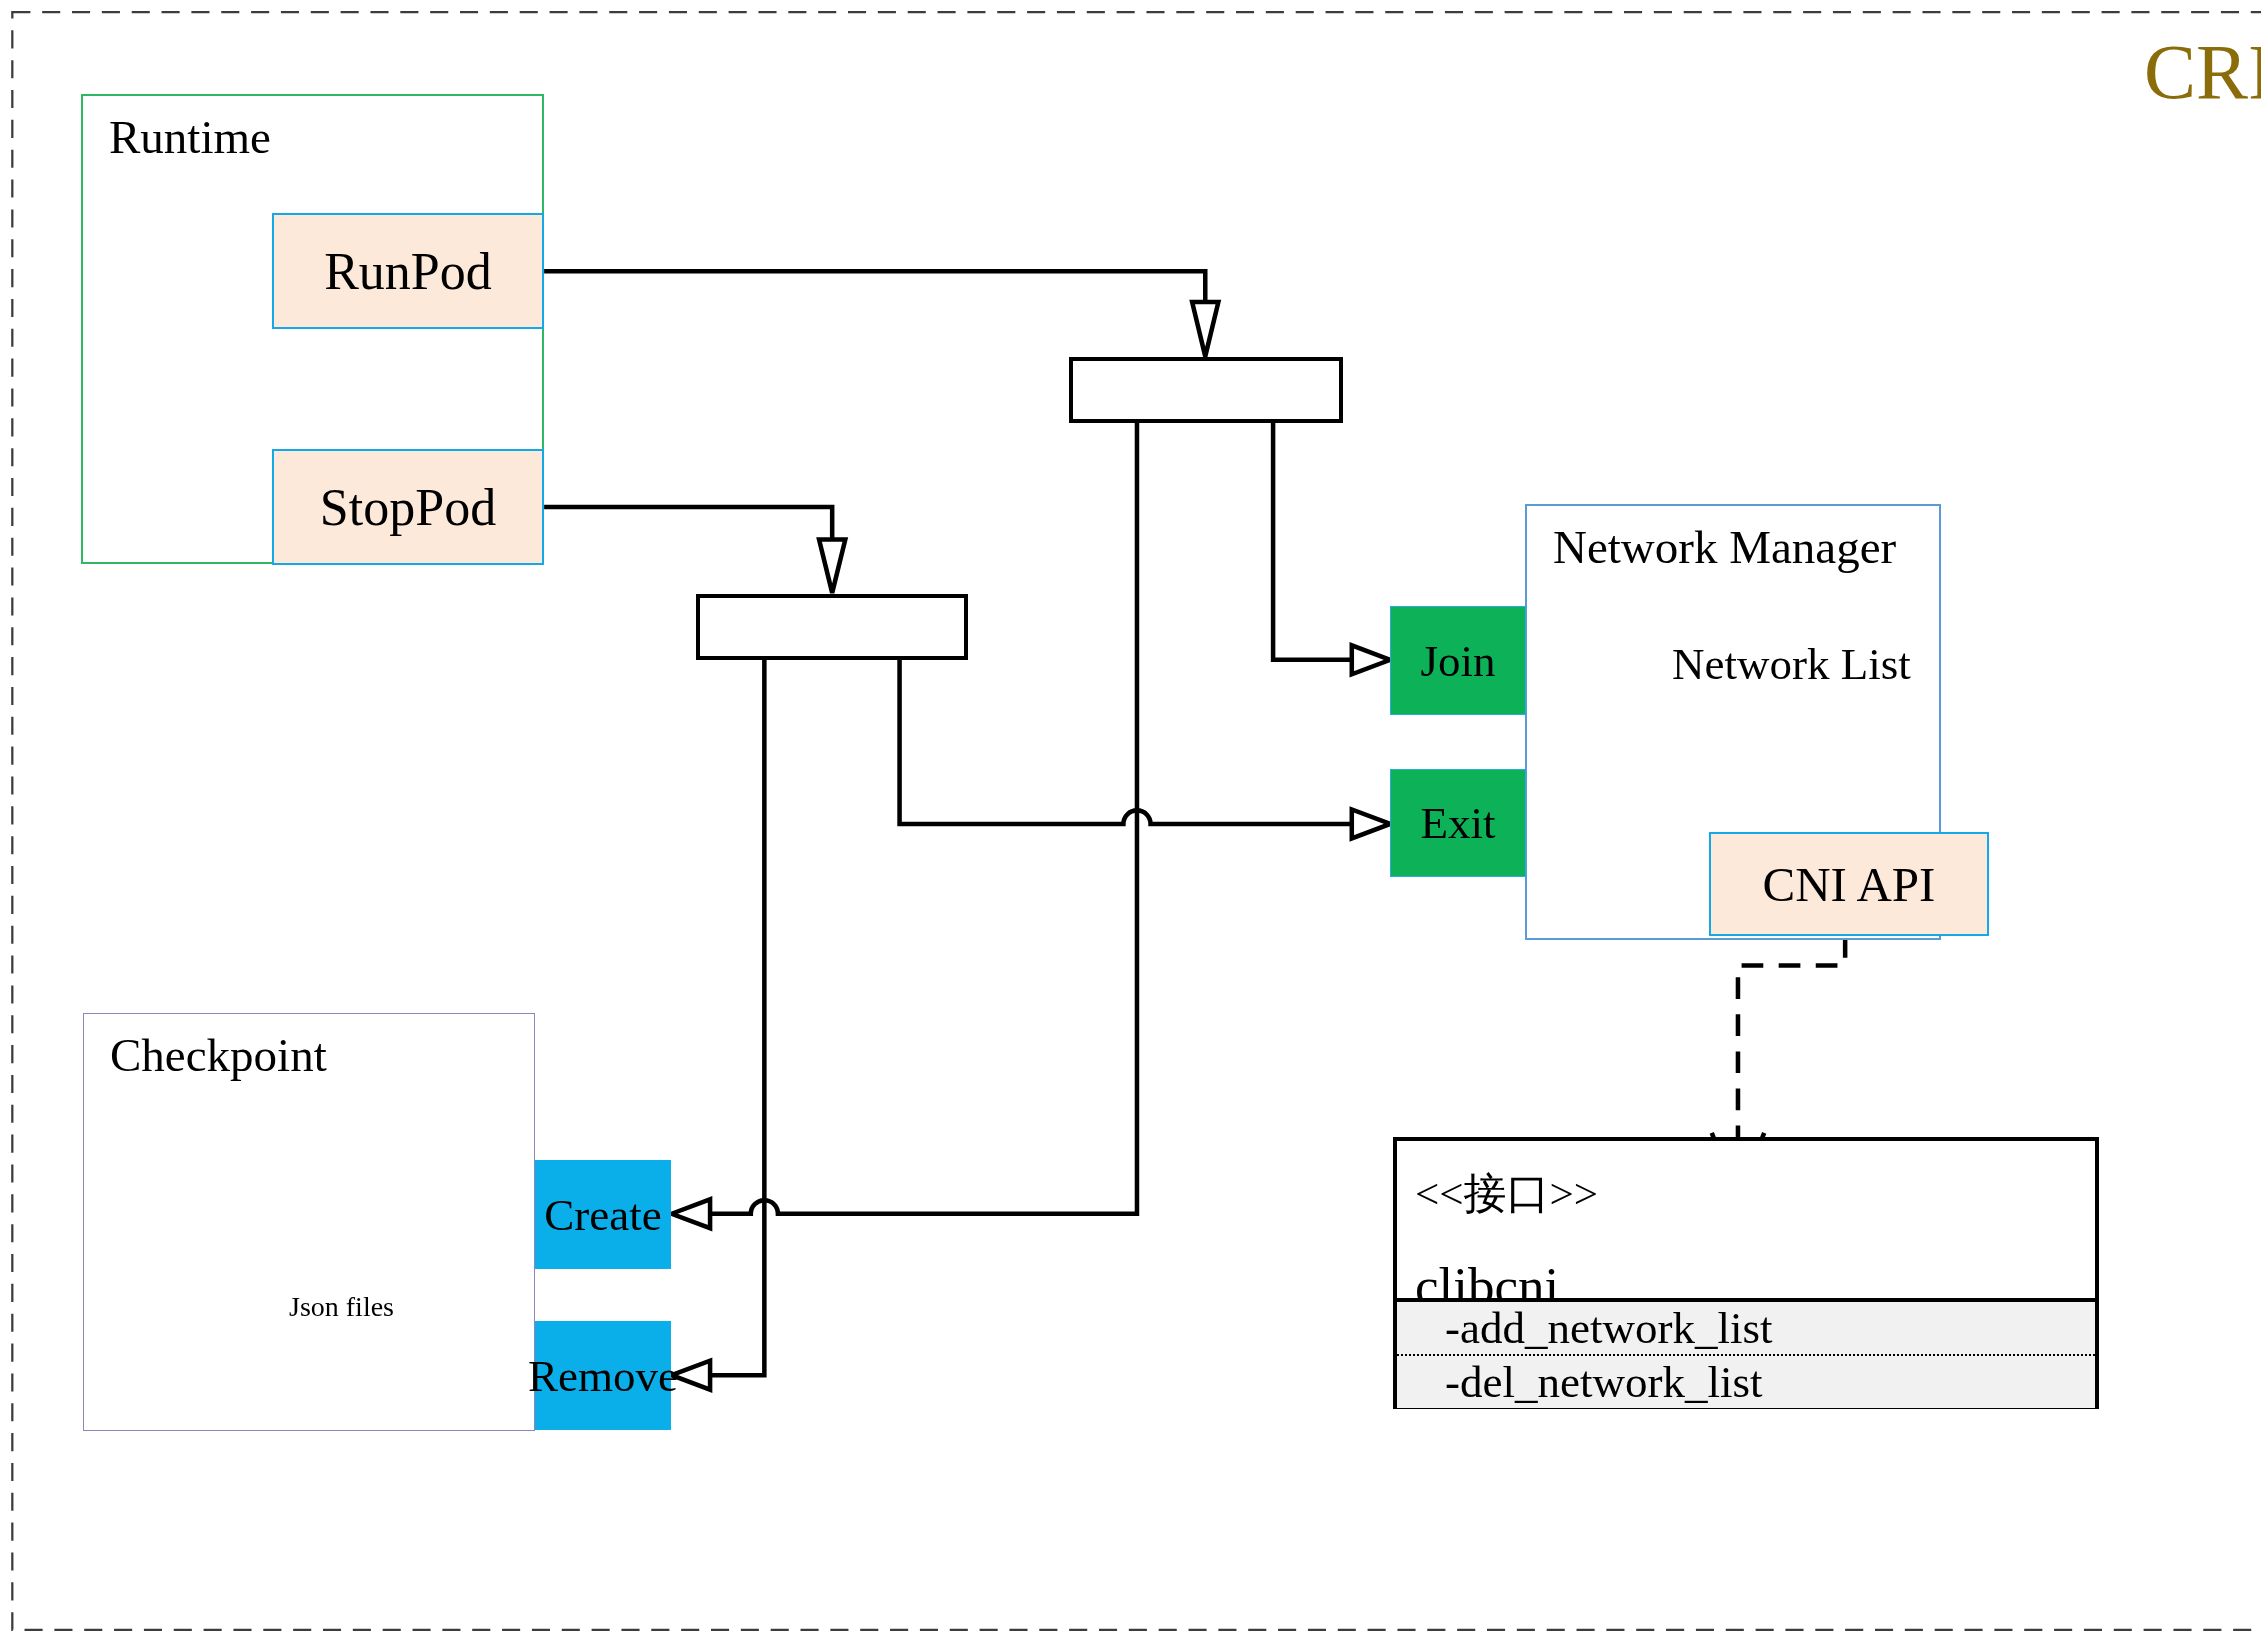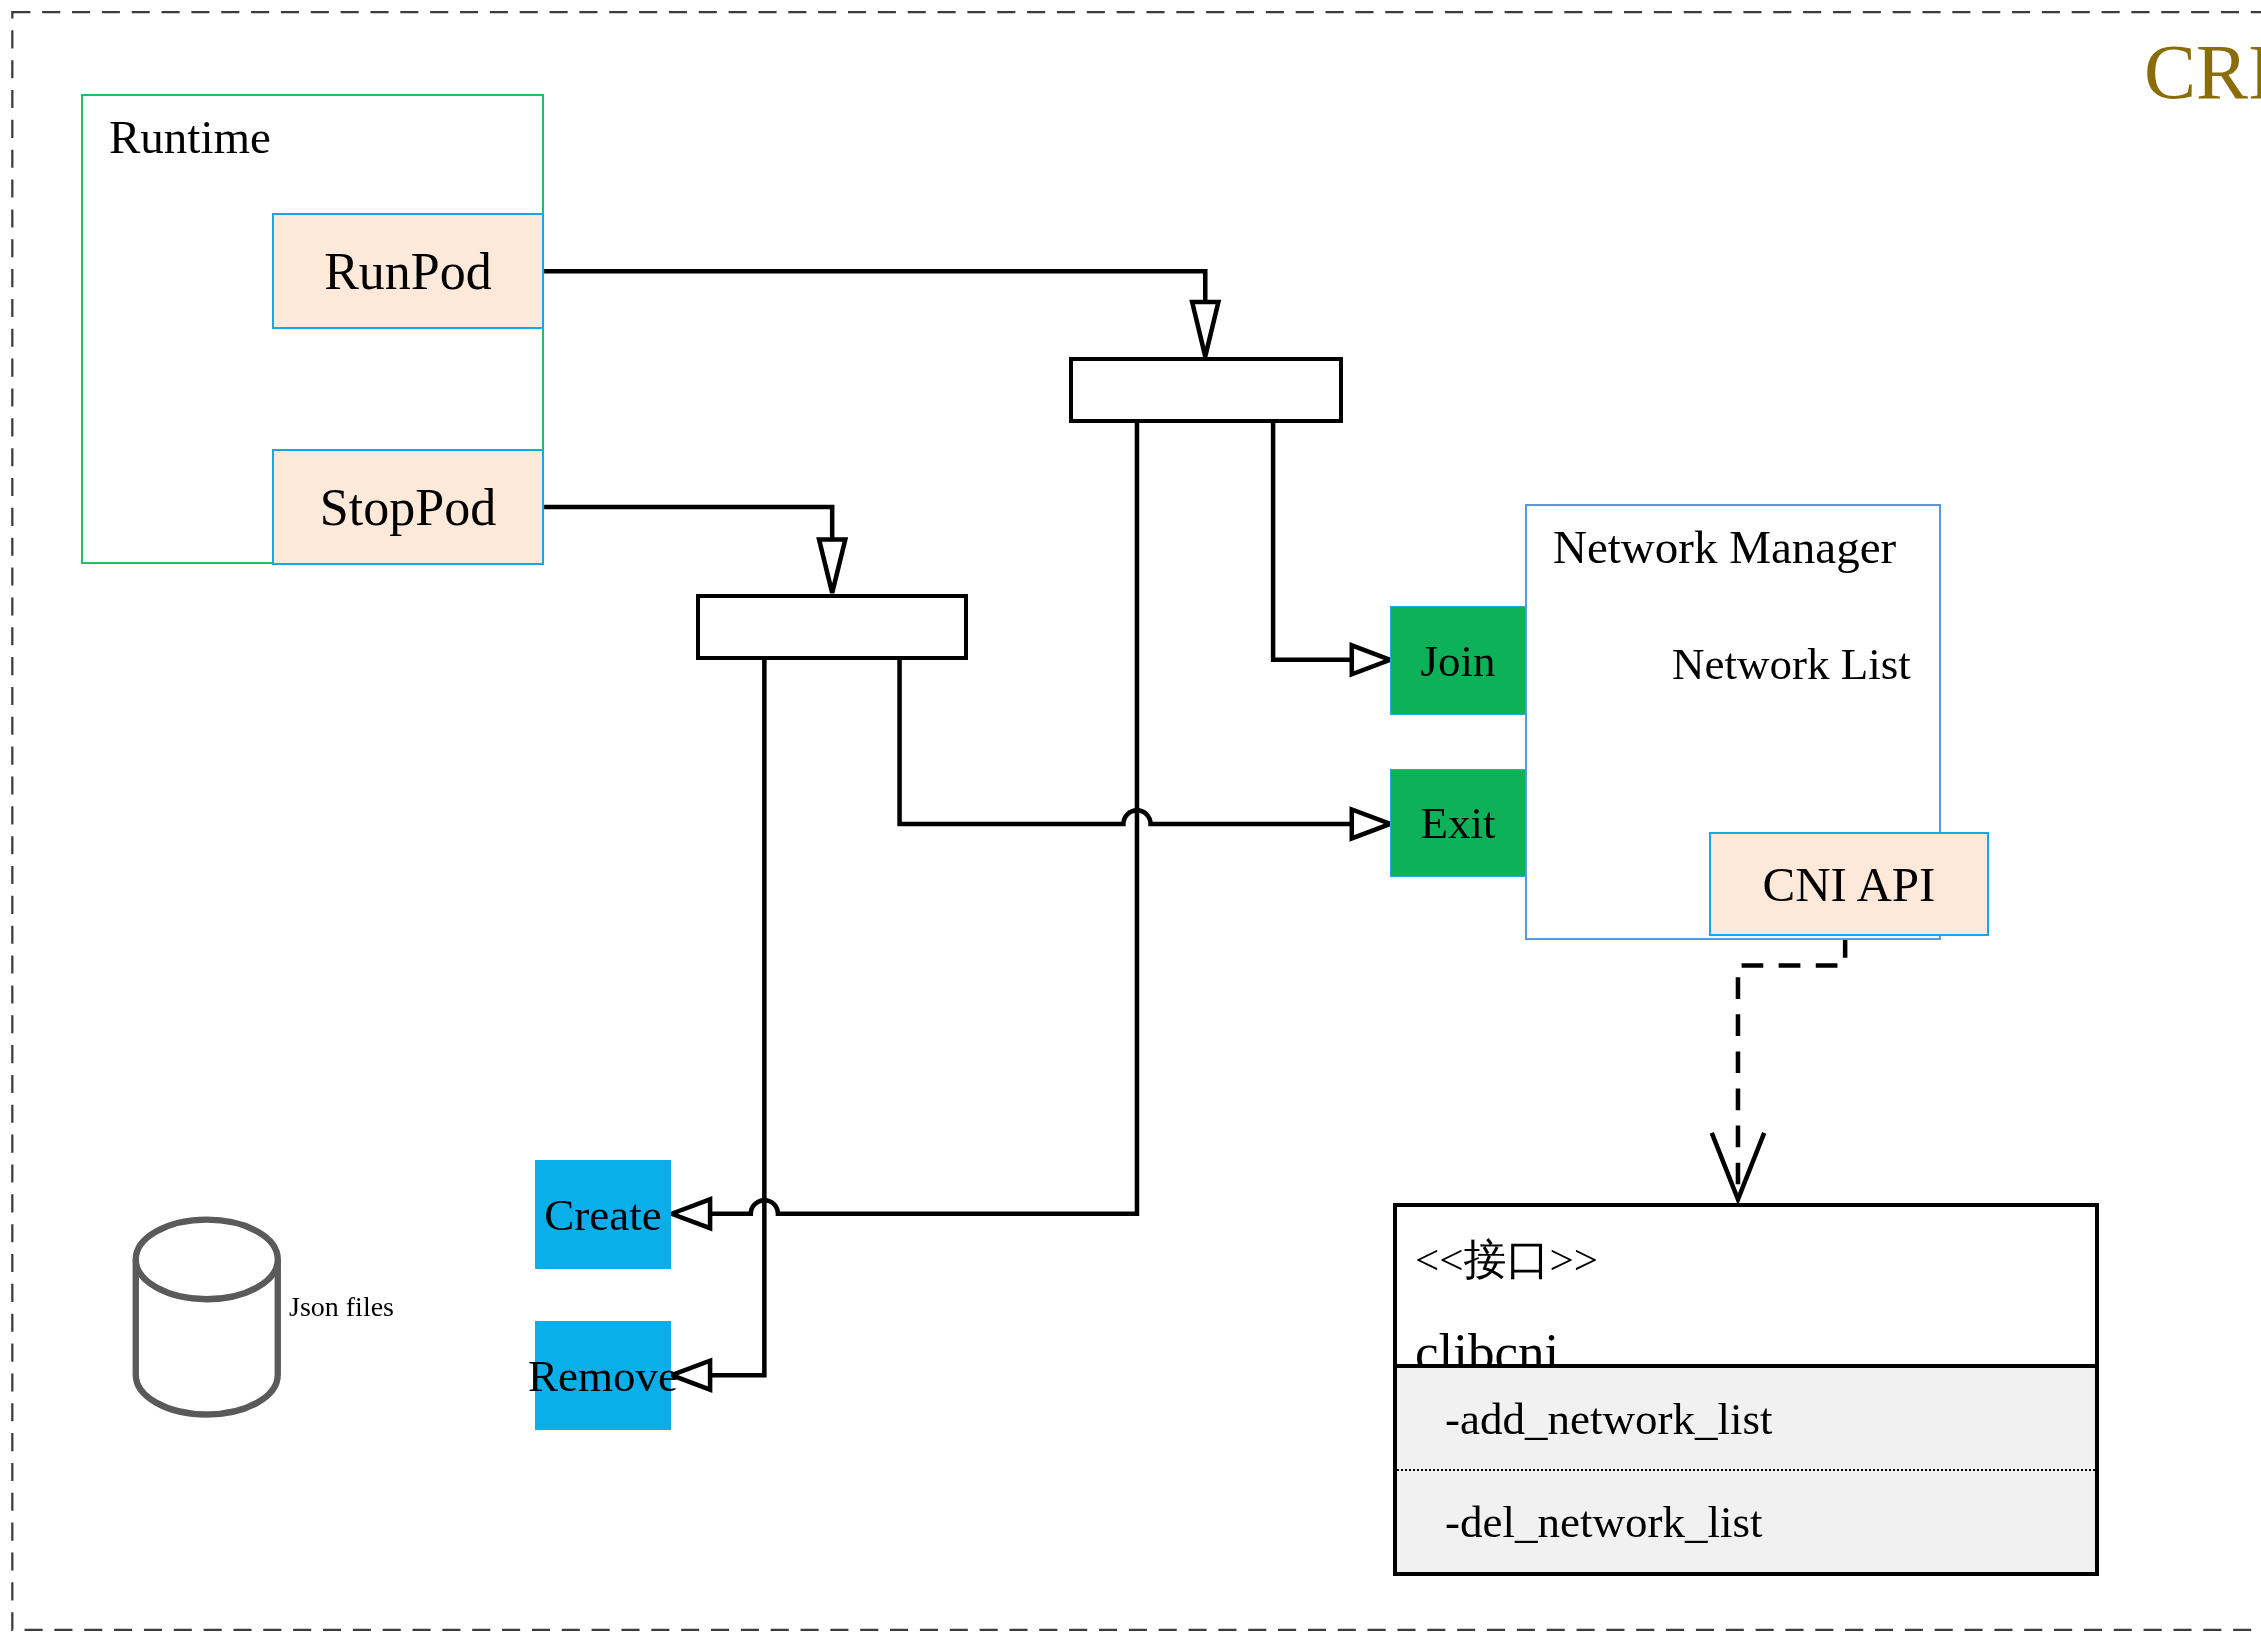--- a/index.html
+++ b/index.html
@@ -26,21 +26,21 @@
   .create{left:535px;top:1160px;width:136px;height:109px;font-size:45px;}
   .remove{left:535px;top:1321px;width:136px;height:109px;font-size:45px;}
   
   .junction1{left:1069px;top:357px;width:274px;height:66px;border:4.5px solid #000;background:#fff;}
   .junction2{left:696px;top:594px;width:272px;height:66px;border:4.5px solid #000;background:#fff;}
   
   .netlist-label{left:1672px;top:632px;height:63px;display:flex;align-items:center;font-size:45px;white-space:nowrap;}
   .jsonfiles-label{left:289px;top:1275px;height:63px;display:flex;align-items:center;font-size:28px;white-space:nowrap;}
   .cri-title{left:2144px;top:27px;font-size:78px;color:#8a6d0a;white-space:nowrap;}
   
-  .iface-box{left:1393px;top:1203px;width:706px;height:373px;border:4.1px solid #000;background:#fff;display:flex;flex-direction:column;}
+  .iface-box{left:1393px;top:1137px;width:706px;height:272px;border:4.1px solid #000;background:#fff;display:flex;flex-direction:column;}
   .iface-top{height:157px;padding:23.5px 0 0 18px;box-sizing:border-box;}
   .iface-stereotype{font-size:43px;}
   .iface-name{font-size:53px;margin-top:33px;}
   .iface-attrs{flex:1;background:#f1f1f1;border-top:4.1px solid #000;display:flex;flex-direction:column;}
   .iface-row{flex:1;display:flex;align-items:center;padding-left:48px;font-size:45px;}
   .iface-row.first{border-bottom:2.7px dotted #000;}
   .svg-layer{position:absolute;left:0;top:0;width:2335px;height:1642px;pointer-events:none;}
 </style>
 </head>
 <body>
@@ -105,20 +105,23 @@
   <div class="abs cell greenbtn join">
     <span>Join</span>
   </div>
   <div class="abs cell greenbtn exitb">
     <span>Exit</span>
   </div>
   <div class="abs cell peach cniapi">
     <span>CNI API</span>
   </div>
 
+  <div class="abs cp-box">
+    <div class="box-title">Checkpoint</div>
+  </div>
   <div class="abs jsonfiles-label">Json files</div>
   <div class="abs cell cyanbtn create">
     <span>Create</span>
   </div>
   <div class="abs cell cyanbtn remove">
     <span>Remove</span>
   </div>
 
   <div class="abs iface-box">
     <div class="iface-top">

